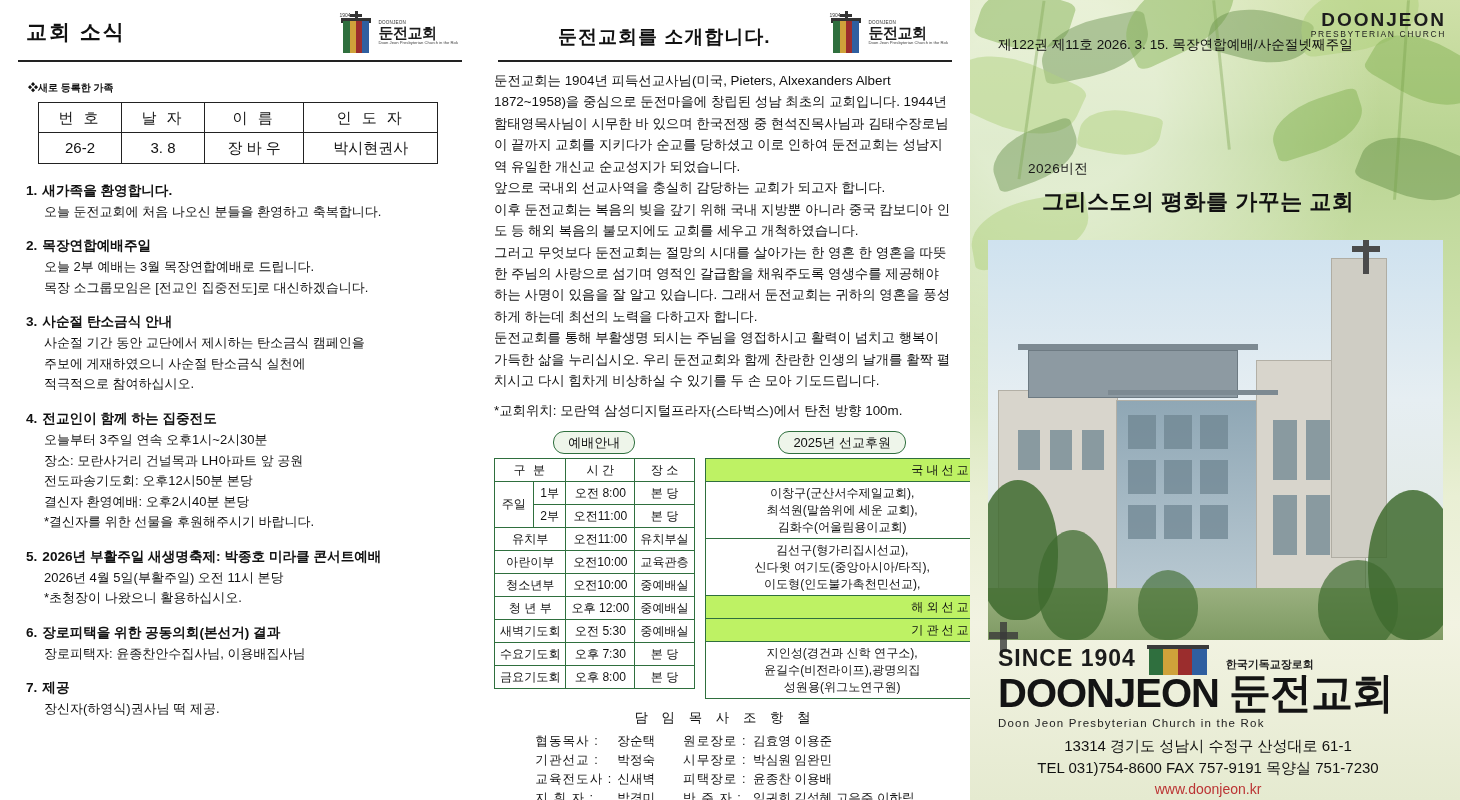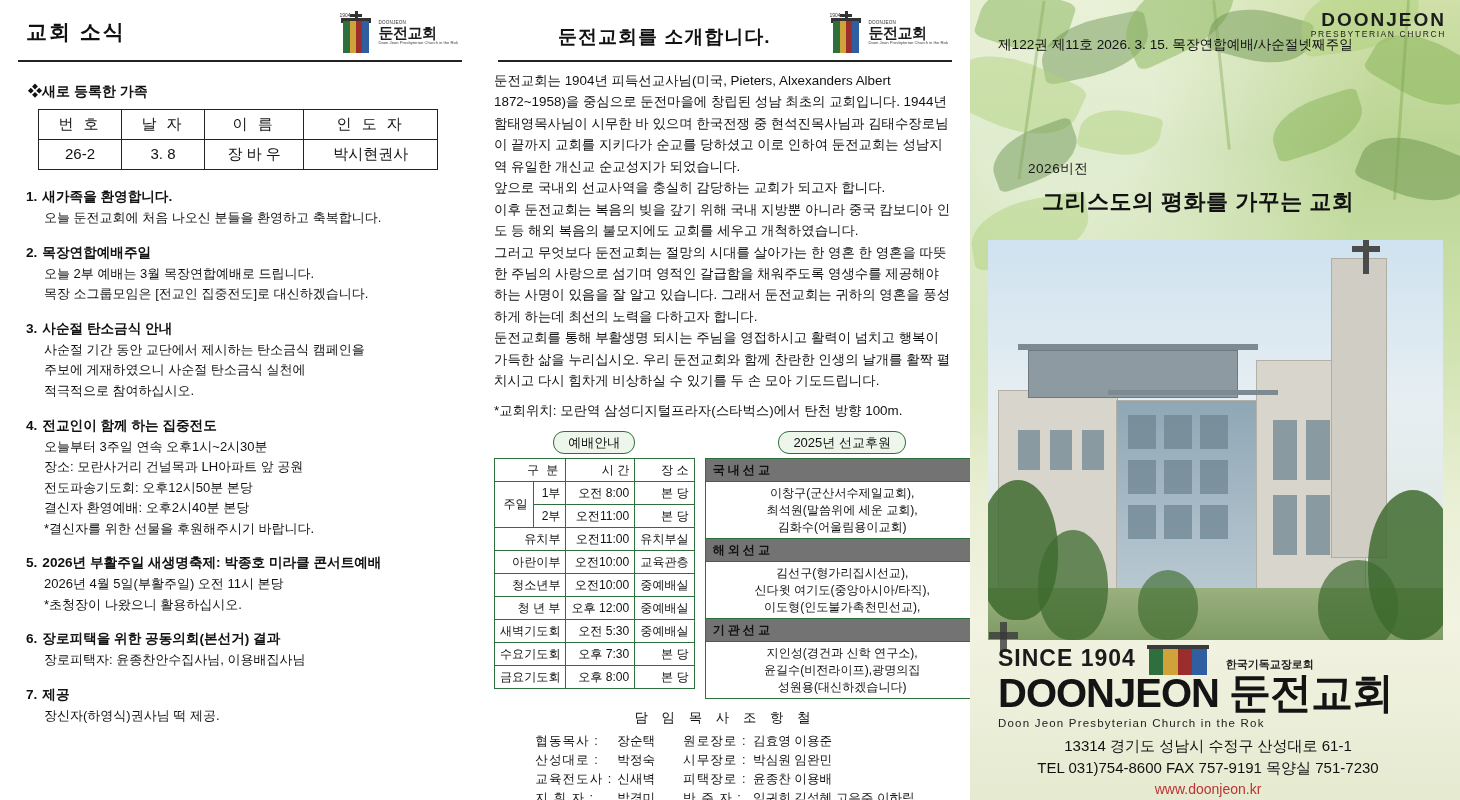--- a/index.html
+++ b/index.html
@@ -35,21 +35,21 @@
   .logo-mark .cross { position:absolute; left:15.5px; top:-1px; width:3px; height:10px; background:#333; }
   .logo-mark .cross2{ position:absolute; left:11px; top:2px; width:12px; height:3px; background:#333; }
   .logo-mark .yr { position:absolute; left:0; top:0; font-size:5px; color:#333; }
   .logo-txt { line-height:1.05; }
   .logo-txt .ko { font-size:15px; font-weight:bold; color:#1c1c1c; letter-spacing:-0.5px; }
   .logo-txt .en { font-size:4.6px; color:#333; letter-spacing:0.2px; white-space:nowrap;}
   .logo-txt .en2 { font-size:4.2px; color:#444; white-space:nowrap;}
 
   .body-left { padding:14px 20px 0 26px; font-size:13.3px; line-height:1.62; }
 
-  .newfam-title { font-size:14px; font-weight:bold; margin:4px 0 6px 2px; }
+  .newfam-title { font-size:10px; font-weight:bold; margin:4px 0 6px 2px; }
   table.newfam { border-collapse:collapse; width:400px; margin:0 0 16px 12px; font-size:15px; }
   table.newfam td, table.newfam th { border:1px solid #222; text-align:center; padding:2.5px 4px; font-weight:normal; }
   table.newfam thead td { letter-spacing:3px; }
 
   ol.items { list-style:none; margin:0; padding:0; }
   ol.items > li { margin-bottom:13px; }
   .it-head { font-size:13.6px; font-weight:bold; }
   .it-head .num { margin-right:5px; }
   .it-body { margin-left:18px; font-size:13px; line-height:1.58; }
   .it-body div { white-space:nowrap; }
@@ -59,25 +59,25 @@
   .intro p { margin:0; }
   .intro .note { margin-top:8px; }
 
   .mid-tables { display:flex; gap:10px; padding:10px 14px 0 14px; align-items:flex-start; }
   .tbl-cap {
     display:inline-block; border:1px solid #2f6f3e; border-radius:11px;
     padding:1.5px 14px; font-size:13px; background:#eef5ea; margin:0 auto 4px auto;
   }
   .cap-wrap { text-align:center; }
   table.svc { border-collapse:collapse; font-size:12.1px; }
-  table.svc td { border:1px solid #2f6f3e; padding:2.5px 5px; text-align:right; white-space:nowrap; }
+  table.svc td { border:1px solid #2f6f3e; padding:2.5px 5px; text-align:center; white-space:nowrap; }
   table.svc td.lbl { letter-spacing:2px; }
   table.miss { border-collapse:collapse; font-size:12.1px; width:275px; }
   table.miss td { border:1px solid #2f6f3e; padding:2.5px 7px; }
-  table.miss td.head { text-align:left; background:#737373; letter-spacing:3px;font-weight:bold; }
+  table.miss td.head { text-align:right; background:#bef264; letter-spacing:3px; }
 
   .staff { padding:10px 14px 0 14px; font-size:12.6px; }
   .staff .pastor { text-align:center; letter-spacing:5px; font-size:13.4px; margin-bottom:5px; }
   .staff-grid { display:flex; justify-content:center; gap:28px; }
   .staff-col div { white-space:nowrap; line-height:1.5; }
   .staff-col .k { display:inline-block; width:82px; letter-spacing:1px; }
   .staff-col .k.wide { width:70px; }
 
   
   .cover {
@@ -342,50 +342,50 @@
                 <td class="head">국내선교</td>
               </tr>
           <tr>
                 <td>
             <div>이창구(군산서수제일교회),</div>
             <div>최석원(말씀위에 세운 교회),</div>
             <div>김화수(어울림용이교회)</div>
           </td>
               </tr>
           <tr>
-                <td class="head">해외선교</td>
-              </tr>
-          <tr>
                 <td>
             <div>김선구(형가리집시선교),</div>
             <div>신다윗 여기도(중앙아시아/타직),</div>
             <div>이도형(인도불가촉천민선교),</div>
           </td>
               </tr>
           <tr>
+                <td class="head">해외선교</td>
+              </tr>
+          <tr>
                 <td class="head">기관선교</td>
               </tr>
           <tr>
                 <td>
             <div>지인성(경건과 신학 연구소),</div>
             <div>윤길수(비전라이프),광명의집</div>
-            <div>성원용(대신하겠습니다)</div>
+            <div>성원용(위그노연구원)</div>
           </td>
               </tr>
         </tbody>
           </table>
       </div>
     </div>
 
     <div class="staff">
       <div class="pastor">담 임 목 사  조 항 철</div>
       <div class="staff-grid">
         <div class="staff-col">
           <div><span class="k">협동목사 :</span><span>장순택</span></div>
-          <div><span class="k">산성대로 :</span><span>박정숙</span></div>
+          <div><span class="k">기관선교 :</span><span>박정숙</span></div>
           <div><span class="k">교육전도사 :</span><span>신새벽</span></div>
           <div><span class="k">지 휘 자 :</span><span>박경미</span></div>
         </div>
         <div class="staff-col">
           <div><span class="k wide">원로장로 :</span><span>김효영 이용준</span></div>
           <div><span class="k wide">시무장로 :</span><span>박심원 임완민</span></div>
           <div><span class="k wide">피택장로 :</span><span>윤종찬 이용배</span></div>
           <div><span class="k wide">반 주 자 :</span><span>임귀희 김성혜 고은주 이하림</span></div>
         </div>
       </div>

